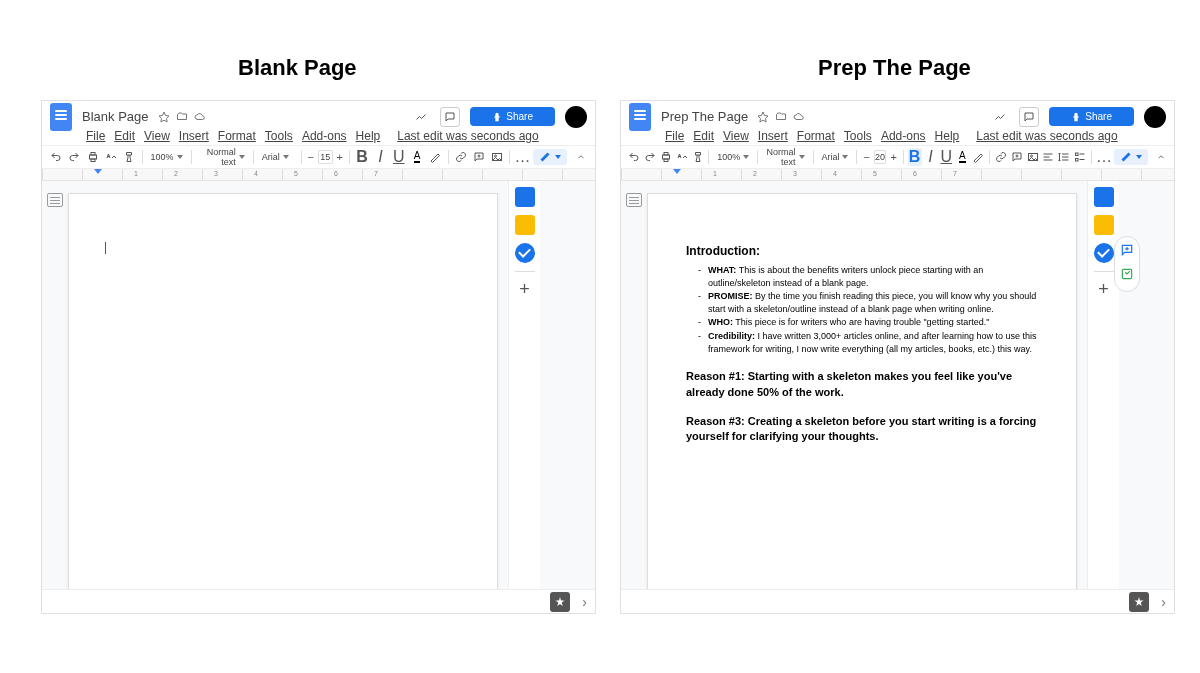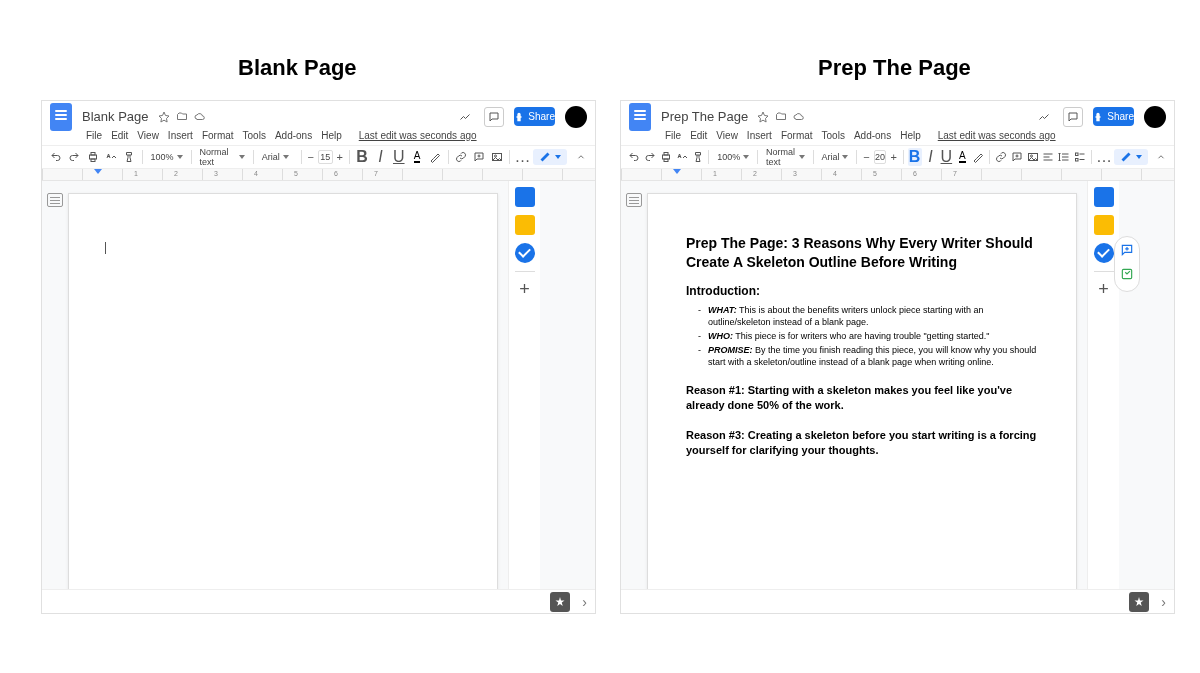--- a/index.html
+++ b/index.html
@@ -18,34 +18,34 @@
 
   
   .titlebar { display: flex; align-items: center; padding: 5px 8px 0 8px; height: 26px; }
   .dlogo { width: 22px; height: 28px; background: #4285f4; border-radius: 3px; position: relative; margin-right: 10px; flex: 0 0 auto; }
   .dlogo::before{content:"";position:absolute;top:7px;left:5px;right:5px;height:2px;background:#fff;border-radius:1px;box-shadow:0 4px 0 #fff,0 8px 0 #fff;}
   .doctitle { font-size: 13px; color:#444; margin-right:6px; }
   .ticon { width:14px;height:14px;display:inline-flex;align-items:center;justify-content:center;color:#777;margin:0 2px;}
   .titlebar-right { margin-left:auto; display:flex; align-items:center; gap:10px; }
   .trend-icon svg { stroke:#555; }
   .comment-btn { width:20px;height:20px;border:1px solid #ccc;border-radius:3px;display:flex;align-items:center;justify-content:center;color:#555;}
-  .share-btn { background:#1a73e8;color:#fff;border-radius:4px;font-size:10px;font-weight:500;padding:4px 0;display:flex;align-items:center;gap:4px;}
+  .share-btn { background:#1a73e8;color:#fff;border-radius:4px;font-size:10px;font-weight:500;padding:4px 22px;display:flex;align-items:center;gap:4px;}
   .avatar { width:22px;height:22px;border-radius:50%;background:#000; }
 
   
   .menubar { display:flex; align-items:center; gap:9px; padding:2px 12px 3px 44px; height:18px;}
-  .menubar span { font-size:10px; color:#444; cursor:pointer; }
+  .menubar span { font-size:12px; color:#444; cursor:pointer;text-decoration:underline; }
   .edit-info { font-size:10px; color:#999; text-decoration:underline; cursor:pointer; }
 
   
   .toolbar { display:flex; align-items:center; padding:3px 6px; height:24px; border-top:1px solid #eee; border-bottom:1px solid #eee; gap:2px;}
   .tbtn { width:18px;height:18px;display:flex;align-items:center;justify-content:center;color:#555;border-radius:2px;}
   .tbtn svg { width:12px;height:12px; }
   .tsep { width:1px;height:14px;background:#ddd;margin:0 2px; }
-  .tsel { font-size:9px;color:#444;padding:0 4px;display:flex;align-items:center;gap:3px;height:18px;}
+  .tsel { font-size:9px;color:#444;padding:0 4px;display:flex;align-items:center;gap:3px;height:18px;text-align:right;}
   .caret{width:0;height:0;border-left:3px solid transparent;border-right:3px solid transparent;border-top:4px solid #777;}
   .minus,.plus{font-size:11px;color:#555;padding:0 2px;}
   .fsize{font-size:9px;color:#444;width:16px;text-align:center;border:1px solid #ddd;border-radius:2px;padding:1px 0;}
   .B{font-weight:700;} .I{font-style:italic;} .U{text-decoration:underline;}
   .Acolor{color:#000;border-bottom:2px solid #000;line-height:10px;font-size:10px;}
   .editmode{margin-left:auto;background:#e8f0fe;border-radius:3px;padding:2px 6px;display:flex;align-items:center;gap:4px;color:#1a73e8;}
   .hide-up{width:18px;height:18px;display:flex;align-items:center;justify-content:center;color:#555;margin-left:4px;}
 
   .ruler{height:12px;background:linear-gradient(90deg,#ddd 1px,transparent 1px) 0 0/40px 100%, #f8f8f8;border-bottom:1px solid #e5e5e5;position:relative;}
   .ruler::before{content:"";position:absolute;left:52px;top:0;width:0;height:0;border-left:4px solid transparent;border-right:4px solid transparent;border-top:5px solid #4285f4;}
@@ -68,21 +68,21 @@
   .explore{width:20px;height:20px;background:#555;border-radius:3px;display:flex;align-items:center;justify-content:center;}
   .explore svg{fill:#fff;width:12px;height:12px;}
   .arrow-r{font-size:14px;color:#777;}
 
   
   .ptitle{font-size:14px;font-weight:700;line-height:1.35;margin-bottom:12px;}
   .psub{font-size:12px;font-weight:700;margin:10px 0 6px;}
   .pul{list-style:none;padding-left:12px;}
   .pul li{font-size:9px;line-height:1.4;margin-bottom:1px;position:relative;padding-left:10px;}
   .pul li::before{content:"-";position:absolute;left:0;color:#000;}
-  .pul li b{font-weight:700;font-style:italic;}
+  .pul li b{font-weight:700;}
   .reason{font-size:11px;font-weight:700;line-height:1.4;margin:14px 0 4px;}
   .side-pill{position:absolute;right:34px;top:55px;width:26px;background:#fff;border:1px solid #ddd;border-radius:14px;display:flex;flex-direction:column;gap:6px;padding:6px 0;align-items:center;}
   .side-pill .pc{color:#1a73e8;} .side-pill .pe{color:#34a853;}
 
   .toolbar-right .B { color:#1a73e8; }
 </style>
 </head>
 <body>
 
 <div class="heading h-left">Blank Page</div>
@@ -441,26 +441,26 @@
       <span class="ruler-num" style="left:252px">5</span>
       <span class="ruler-num" style="left:292px">6</span>
       <span class="ruler-num" style="left:332px">7</span>
   </div>
 
   <div class="workarea">
     <div class="leftgutter">
         <div class="outline-icon"></div>
       </div>
     <div class="page" style="padding:40px 38px 20px 38px;">
-      <div class="ptitle">Prep The Page: 3 Reasons Why Every Writer Should Create A Skeleton Outline Before Writing</div>
       <div class="psub">Introduction:</div>
       <ul class="pul">
         <li><b>WHAT:</b> <span>This is about the benefits writers unlock piece starting with an outline/skeleton instead of a blank page.</span></li>
+        <li><b>PROMISE:</b> <span>By the time you finish reading this piece, you will know why you should start with a skeleton/outline instead of a blank page when writing online.</span></li>
         <li><b>WHO:</b> <span>This piece is for writers who are having trouble "getting started."</span></li>
-        <li><b>PROMISE:</b> <span>By the time you finish reading this piece, you will know why you should start with a skeleton/outline instead of a blank page when writing online.</span></li>
+        <li><b>Credibility:</b> <span>I have written 3,000+ articles online, and after learning how to use this framework for writing, I now write everything (all my articles, books, etc.) this way.</span></li>
       </ul>
       <div class="reason">Reason #1: Starting with a skeleton makes you feel like you've already done 50% of the work.</div>
       <div class="reason">Reason #3: Creating a skeleton before you start writing is a forcing yourself for clarifying your thoughts.</div>
     </div>
     <div class="side-pill">
       <div class="pc"><svg viewBox="0 0 24 24" width="14" height="14" fill="none" stroke="currentColor" stroke-width="2">
             <path d="M4 4h16v12H8l-4 4z"></path>
             <path d="M12 7v6M9 10h6"></path>
           </svg></div>
       <div class="pe"><svg viewBox="0 0 24 24" width="14" height="14" fill="none" stroke="currentColor" stroke-width="2">

